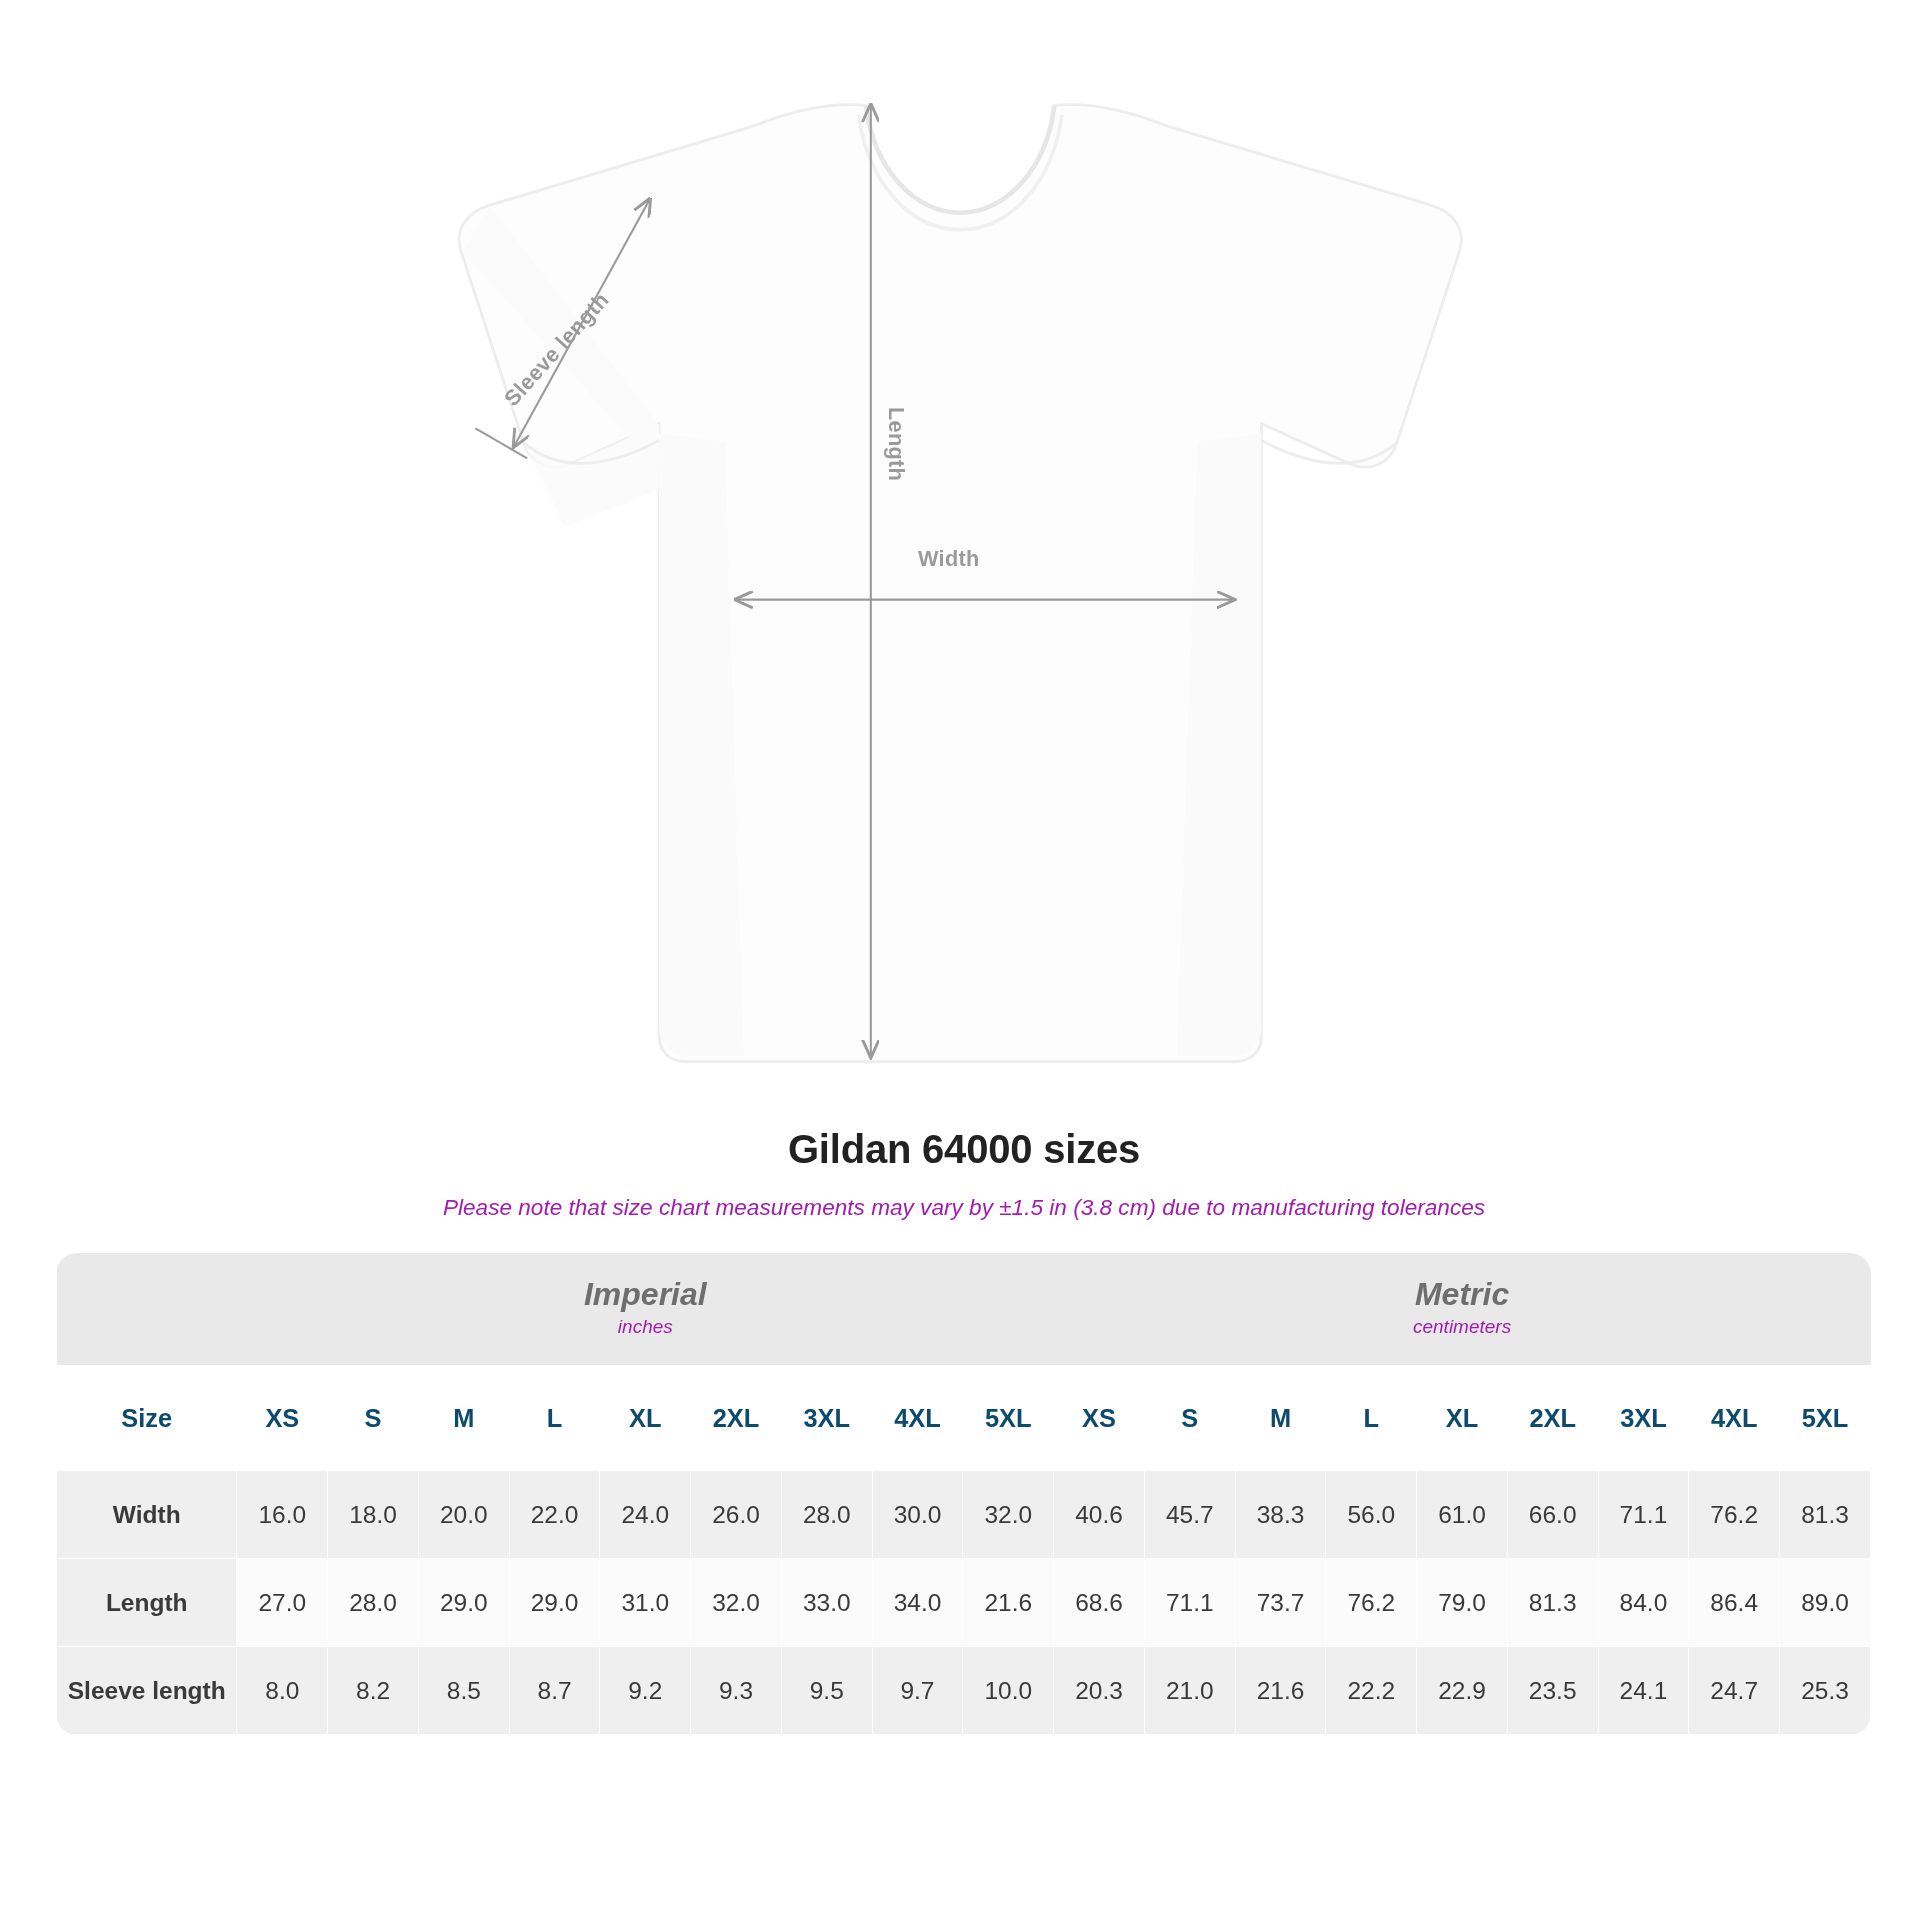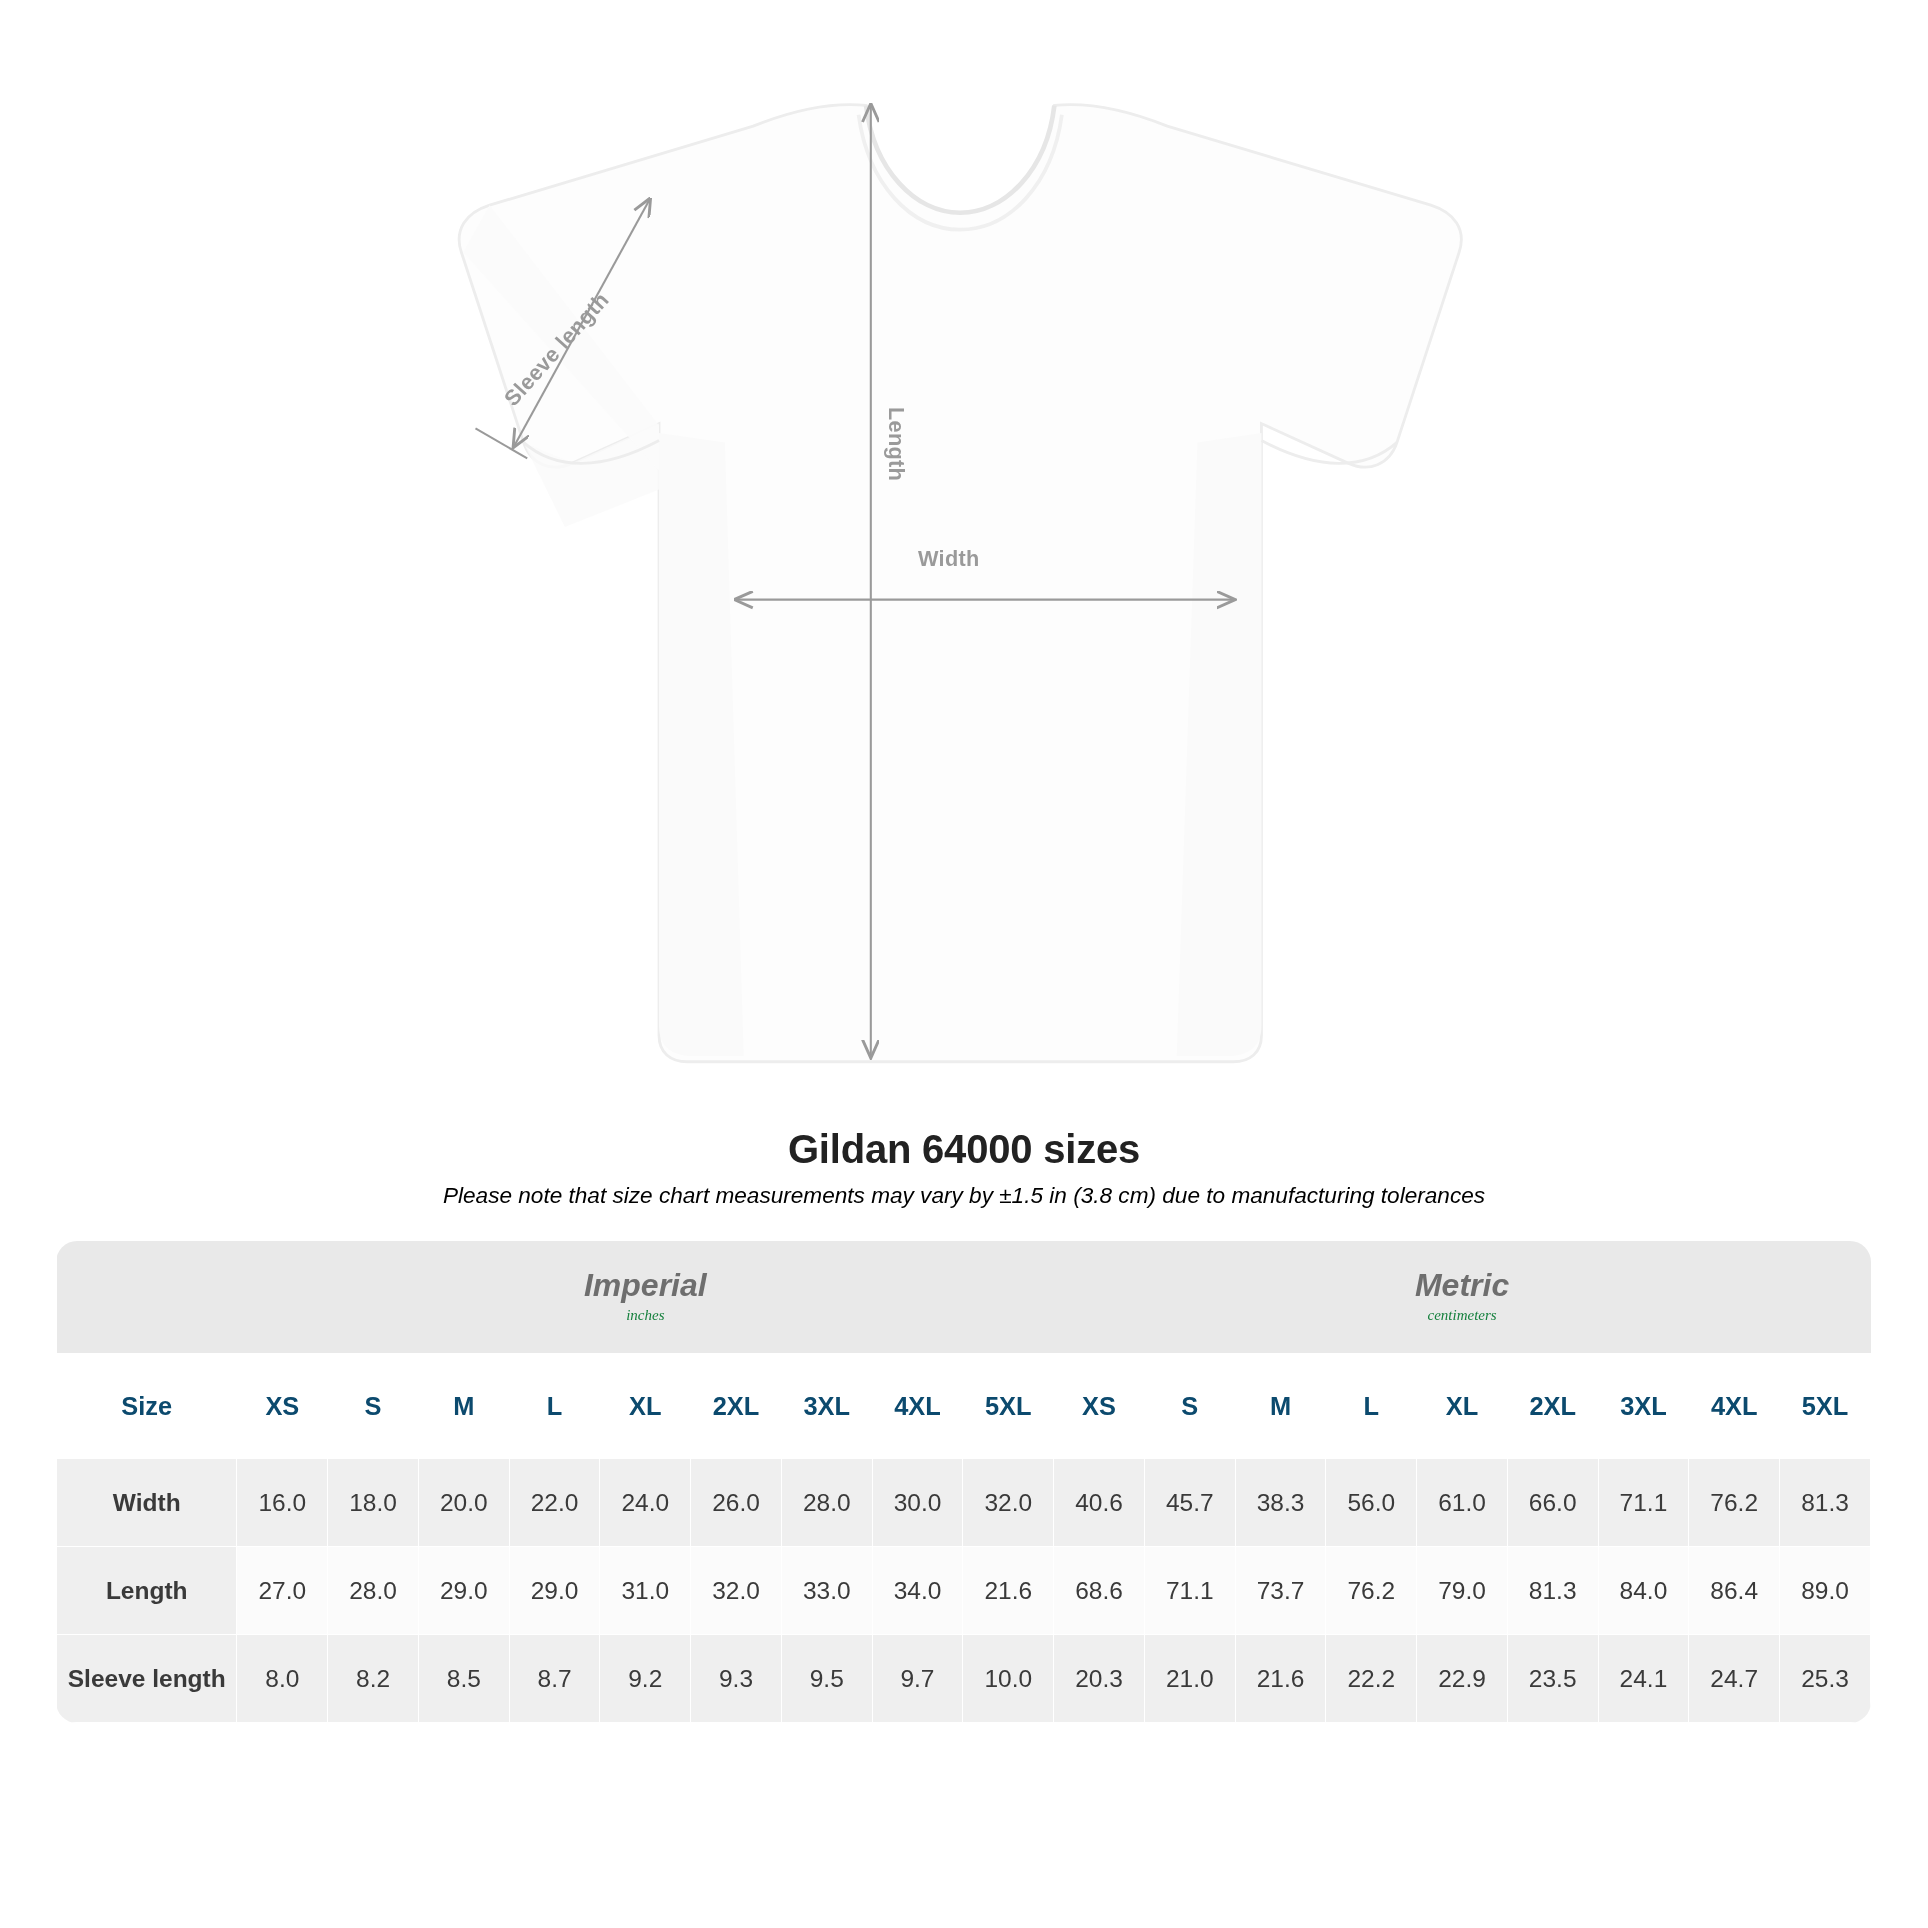--- a/index.html
+++ b/index.html
@@ -51,24 +51,24 @@
     text-align: center;
     margin-top: 21px;
   }
   .chart-title {
     font-size: 40px;
     font-weight: bold;
     color: #222222;
     letter-spacing: -0.2px;
   }
   .chart-note {
-    margin-top: 11px;
+    margin-top: 23px;
     font-size: 22.6px;
     font-style: italic;
-    color: #000000;
+    color: #a21caf;
   }
 
   
   .table-wrap {
     margin: 32px 56px 0 56px;
     width: 1815px;
     border-radius: 21px;
     overflow: hidden;
     background: #ffffff;
   }
@@ -93,25 +93,24 @@
     height: 112px;
   }
   .unit-name {
     font-size: 32px;
     font-weight: bold;
     font-style: italic;
     color: #6e6e6e;
     line-height: 1.15;
   }
   .unit-sub {
-    font-size: 15px;
+    font-size: 19px;
     font-style: italic;
-    color: #15803d;
+    color: #a21caf;
     line-height: 1.5;
-    font-family: Liberation Serif, serif;
   }
   tr.head-row th {
     background: #ffffff;
     font-size: 25.4px;
     font-weight: bold;
     color: #0c4a6e;
     height: 104px;
   }
   tr.head-row th.rowlabel {
     background: #ffffff;

